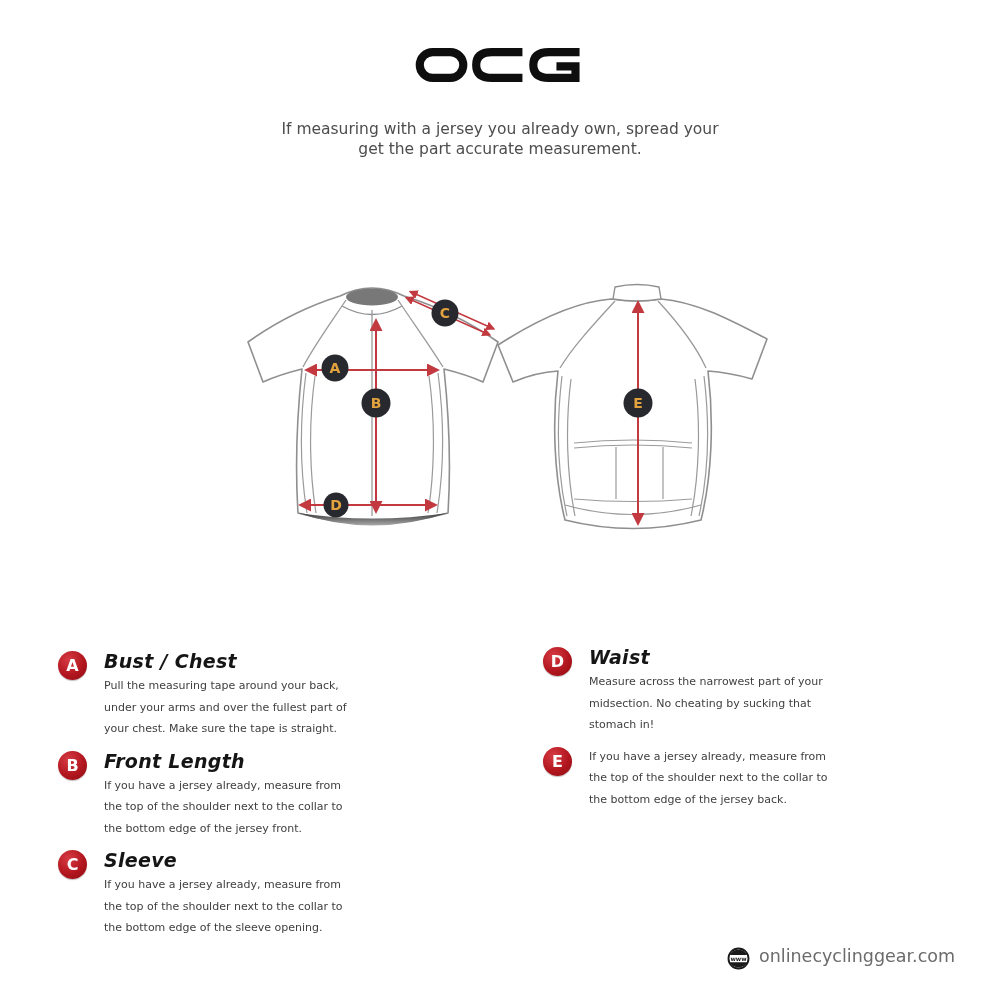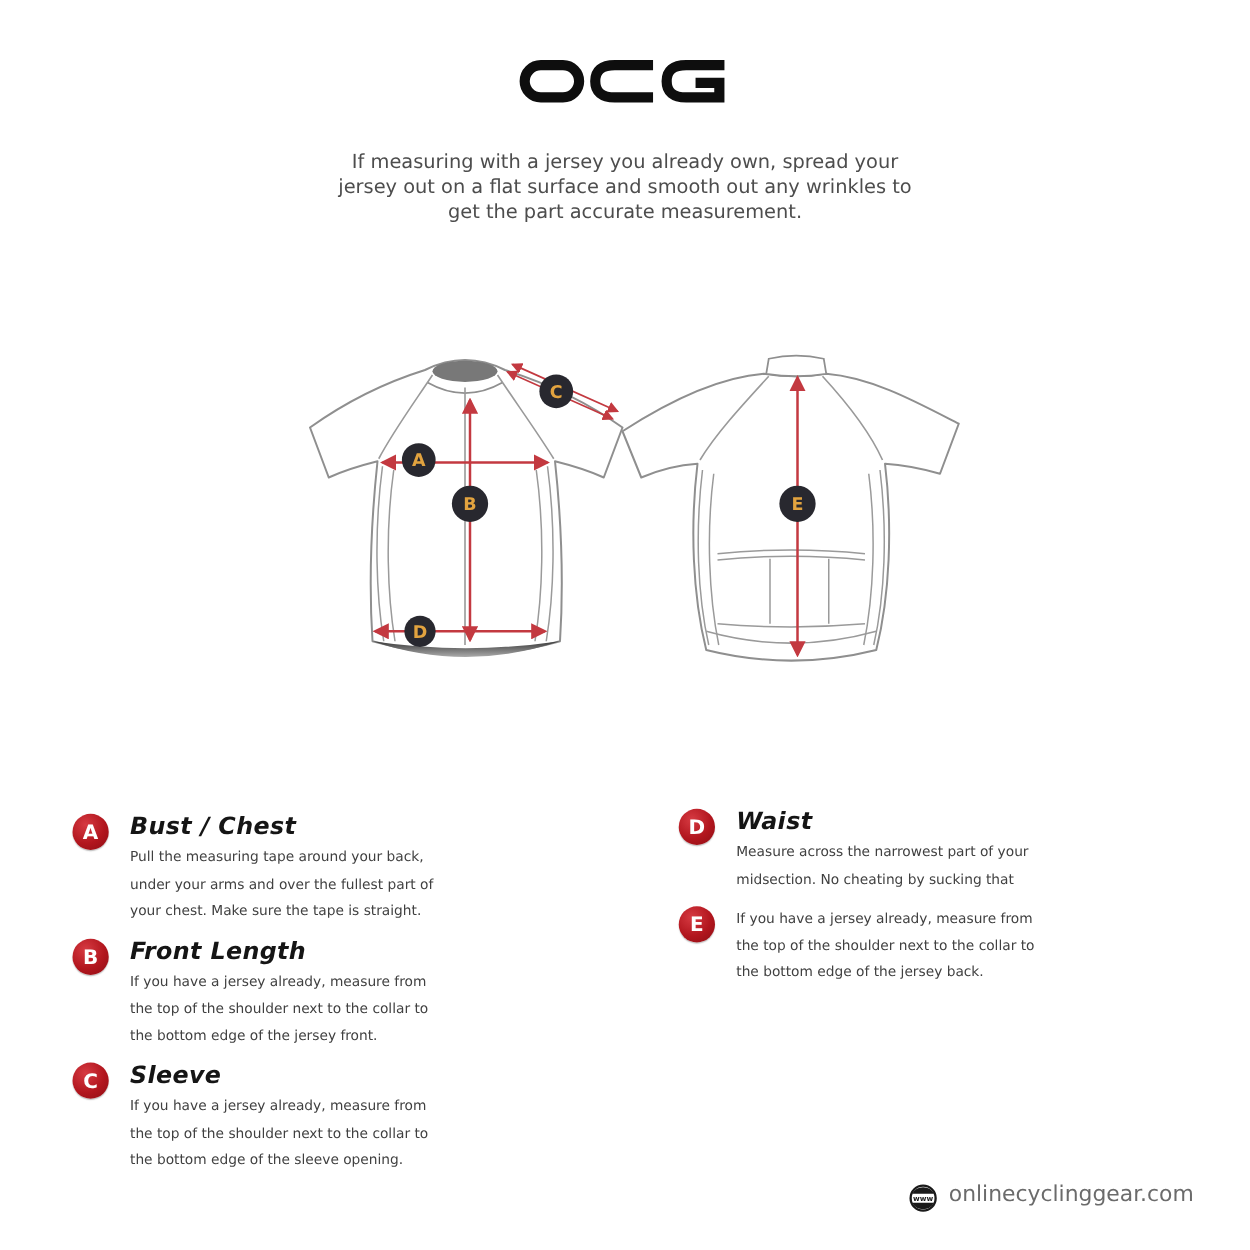--- a/index.html
+++ b/index.html
@@ -43,21 +43,20 @@
   <svg class="logo" viewBox="0 0 250 52" role="img" aria-label="OCG">
     <g fill="none" stroke="#0e0e0e" stroke-width="12">
       <rect x="7" y="7" width="64" height="38" rx="19"></rect>
       <path d="M158,7 H113 Q90,7 90,26 Q90,45 113,45 H158"></path>
       <path d="M242,7 H197 Q174,7 174,26 Q174,45 197,45 H236 V28 H208"></path>
     </g>
   </svg>
 
   <div class="intro">
     <div>If measuring with a jersey you already own, spread your</div>
-    <div>jersey out on a flat surface and smooth out any wrinkles to</div>
     <div>get the part accurate measurement.</div>
   </div>
 
   <svg class="jersey-front" viewBox="0 0 264 256">
     <defs>
       <marker id="ahF" viewBox="0 0 10 10" refX="8.5" refY="5" markerWidth="6.5" markerHeight="6.5" orient="auto-start-reverse">
         <path d="M0,0 L10,5 L0,10 Z" fill="#c33940"></path>
       </marker>
       <linearGradient id="hemGrad" x1="0" y1="0" x2="0" y2="1">
         <stop offset="0" stop-color="#3a3a3a"></stop>
@@ -177,20 +176,21 @@
   <div class="legend-col right">
     <div class="legend-item">
       <span class="badge">
           <span>D</span>
         </span>
       <div>
         <h3 class="legend-title">Waist</h3>
         <div class="legend-desc">
           <p>Measure across the narrowest part of your</p>
           <p>midsection. No cheating by sucking that</p>
+          <p>stomach in!</p>
         </div>
       </div>
     </div>
     <div class="legend-item">
       <span class="badge">
           <span>E</span>
         </span>
       <div>
         <div class="legend-desc">
           <p>If you have a jersey already, measure from</p>

